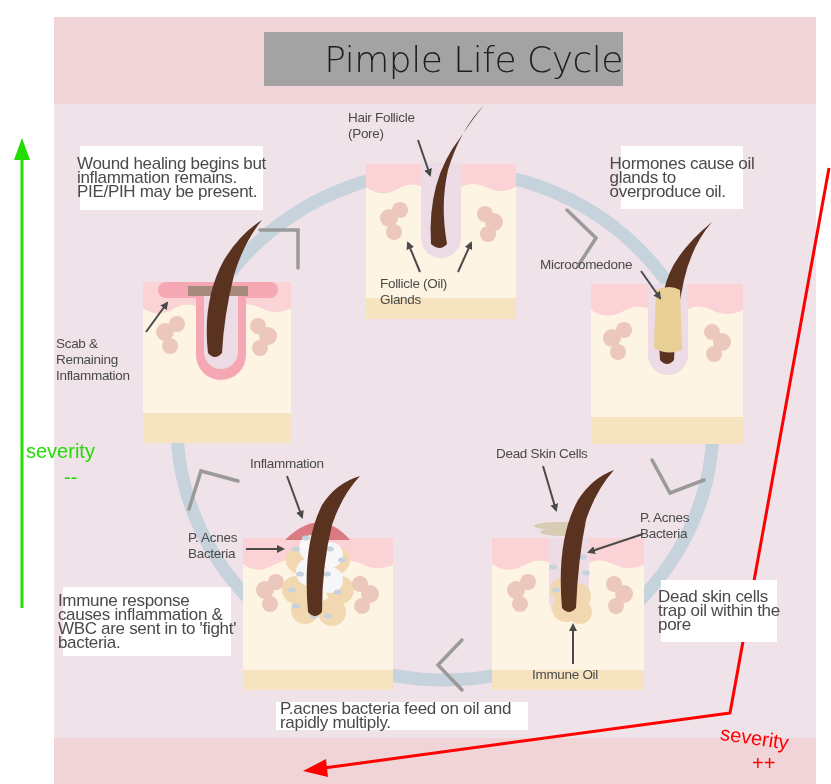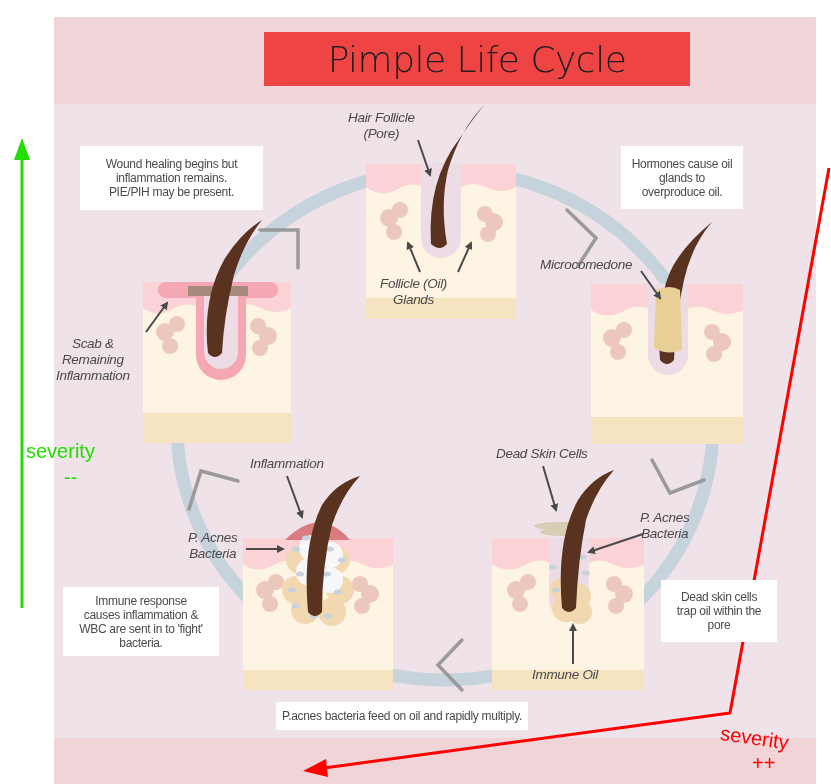--- a/index.html
+++ b/index.html
@@ -1,27 +1,27 @@
 <!DOCTYPE html>
 <html><head>
 <meta charset="utf-8">
 <style>
   html, body { margin:0; padding:0; }
   body { width:831px; height:784px; background:#ffffff; position:relative; overflow:hidden;
          font-family:"Liberation Sans", sans-serif; }
   .poster { position:absolute; left:54px; top:17px; width:762px; height:767px; background:#efe2e8; }
   .band-top { position:absolute; left:54px; top:17px; width:762px; height:87px; background:#f0d4d8; }
   .band-bottom { position:absolute; left:54px; top:738px; width:762px; height:46px; background:#f0d4d8; }
-  .title-box { position:absolute; left:264px; top:32px; width:426px; height:54px; background:#ef4444;
-               display:flex; align-items:center; justify-content:center; }
+  .title-box { position:absolute; left:264px; top:32px; width:359px; height:54px; background:#a3a3a3;
+               display:flex; align-items:center; justify-content:flex-end; }
   .title-text { font-family:"DejaVu Sans", sans-serif; font-weight:200; font-size:36px; color:#1e1e1e; letter-spacing:-0.5px; }
   svg.art { position:absolute; left:0; top:0; }
-  .note { position:absolute; background:#fff; color:#4a4a4a; font-size:12px; line-height:14px; text-align:center;
+  .note { position:absolute; background:#fff; color:#4a4a4a; font-size:17px; line-height:14px; text-align:left;
           display:flex; align-items:center; justify-content:center; box-sizing:border-box; padding:2px 4px; letter-spacing:-0.3px; }
-  .lbl { position:absolute; color:#4a4a4a; font-size:13.5px; line-height:16px; text-align:center; letter-spacing:-0.3px; white-space:nowrap;font-style:italic; }
+  .lbl { position:absolute; color:#4a4a4a; font-size:13.5px; line-height:16px; letter-spacing:-0.3px; white-space:nowrap; }
   .sev-green { position:absolute; color:#22dd00; font-size:20px; }
   .sev-red { position:absolute; color:#ff0000; font-size:20px; }
 </style>
 </head>
 <body>
 
 <div class="poster"></div>
 <div class="band-top"></div>
 <div class="band-bottom"></div>
 
@@ -219,21 +219,21 @@
 pore</span>
 </div>
 
 <div class="note" style="left:276px;top:702px;width:252px;height:28px;">P.acnes bacteria feed on oil and rapidly multiply.</div>
 
 <div class="lbl" style="left:250px;top:456px;">Inflammation</div>
 <div class="lbl" style="left:188px;top:530px;">
   <span style="white-space:pre;">P. Acnes
 Bacteria</span>
 </div>
-<div class="note" style="left:63px;top:587px;width:156px;height:69px;">
+<div class="note" style="left:63px;top:587px;width:168px;height:69px;">
   <span style="white-space:pre;">Immune response
 causes inflammation &amp;
 WBC are sent in to 'fight'
 bacteria.</span>
 </div>
 
 <div class="note" style="left:80px;top:146px;width:183px;height:64px;">
   <span style="white-space:pre;">Wound healing begins but
 inflammation remains.
 PIE/PIH may be present.</span>

